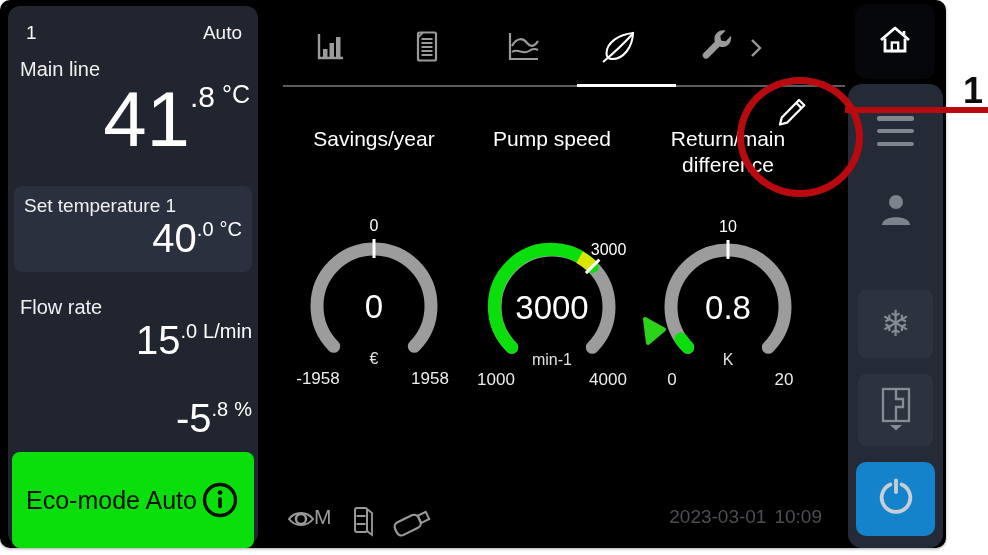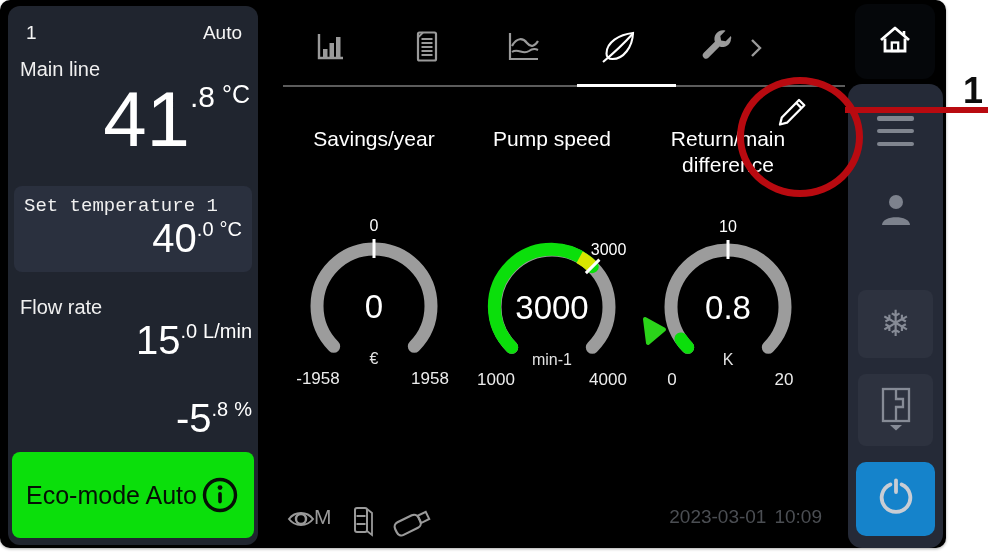--- a/index.html
+++ b/index.html
@@ -12,23 +12,23 @@
   .zone-head{position:absolute;left:18px;right:16px;top:16px;display:flex;justify-content:space-between;font-size:19px;color:#f4f4f4;}
   .lbl{position:absolute;left:12px;font-size:20px;color:#f0f0f0;}
   .valrow{position:absolute;right:8px;display:flex;align-items:flex-start;justify-content:flex-end;white-space:nowrap;color:#fff;}
   .v-big{font-size:78px;line-height:1;}
   .v-mid{font-size:40px;line-height:1;}
   .v-frac{font-size:30px;}
   .v-frac-s{font-size:20px;}
   .v-unit{font-size:25px;margin-left:7px;}
   .v-unit-s{font-size:20px;margin-left:6px;}
   .set-card{position:absolute;left:6px;top:180px;width:238px;height:86px;background:#2a303e;border-radius:8px;}
-  .set-card .lbl{top:9px;left:10px;font-size:19px;font-family:Liberation Mono, monospace;}
+  .set-card .lbl{top:9px;left:10px;font-size:19px;}
   .set-card .valrow{top:32px;right:10px;}
-  .eco-btn{position:absolute;left:4px;right:4px;top:446px;height:86px;background:#0bdf0b;border:none;border-radius:8px;display:flex;align-items:center;justify-content:space-between;padding:0 14px 0 14px;cursor:pointer;}
+  .eco-btn{position:absolute;left:4px;right:4px;top:446px;height:96px;background:#0bdf0b;border:none;border-radius:8px;display:flex;align-items:center;justify-content:space-between;padding:0 14px 0 14px;cursor:pointer;}
   .eco-btn .eco-text{font-size:25px;color:#061006;}
 
   
   .tab{position:absolute;top:28px;width:40px;height:40px;display:flex;align-items:center;justify-content:center;background:none;border:none;padding:0;cursor:pointer;}
   .tab-sep{position:absolute;left:283px;top:85px;width:562px;height:1.5px;background:#5c5c5c;}
   .tab-active{position:absolute;left:577px;top:84px;width:99px;height:2.5px;background:#fff;}
 
   
   .gauge-title{position:absolute;width:180px;text-align:center;color:#fff;font-size:21px;line-height:26px;}
   .gauge-svg{position:absolute;width:180px;height:172px;}

